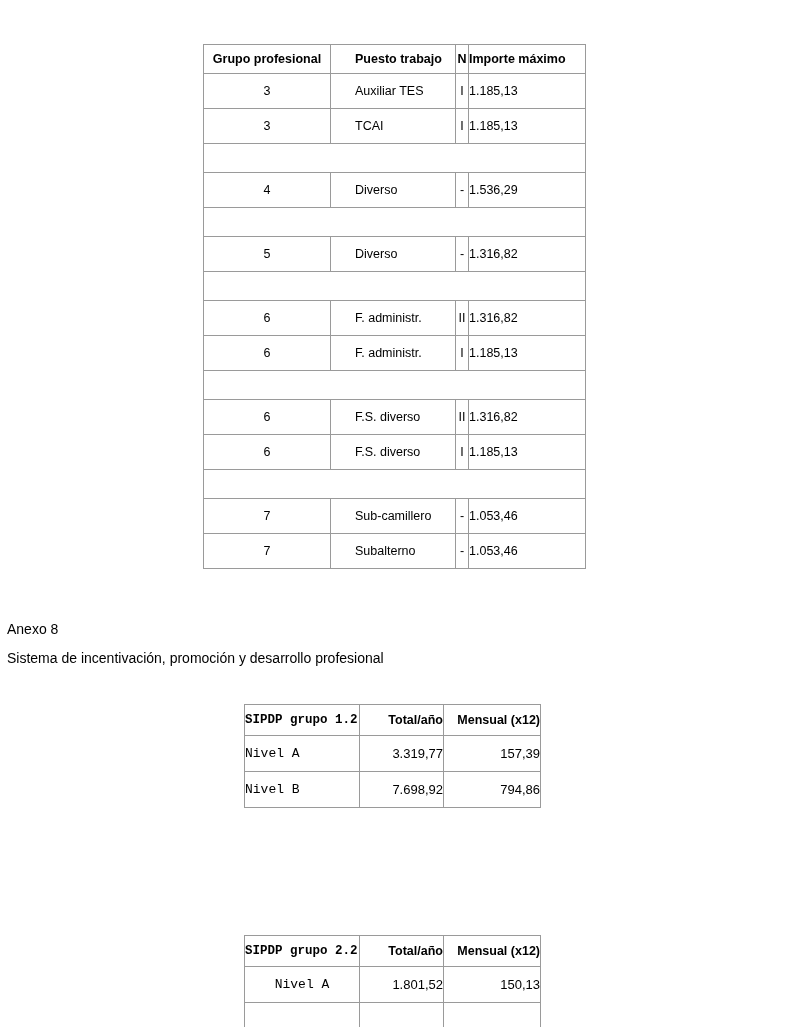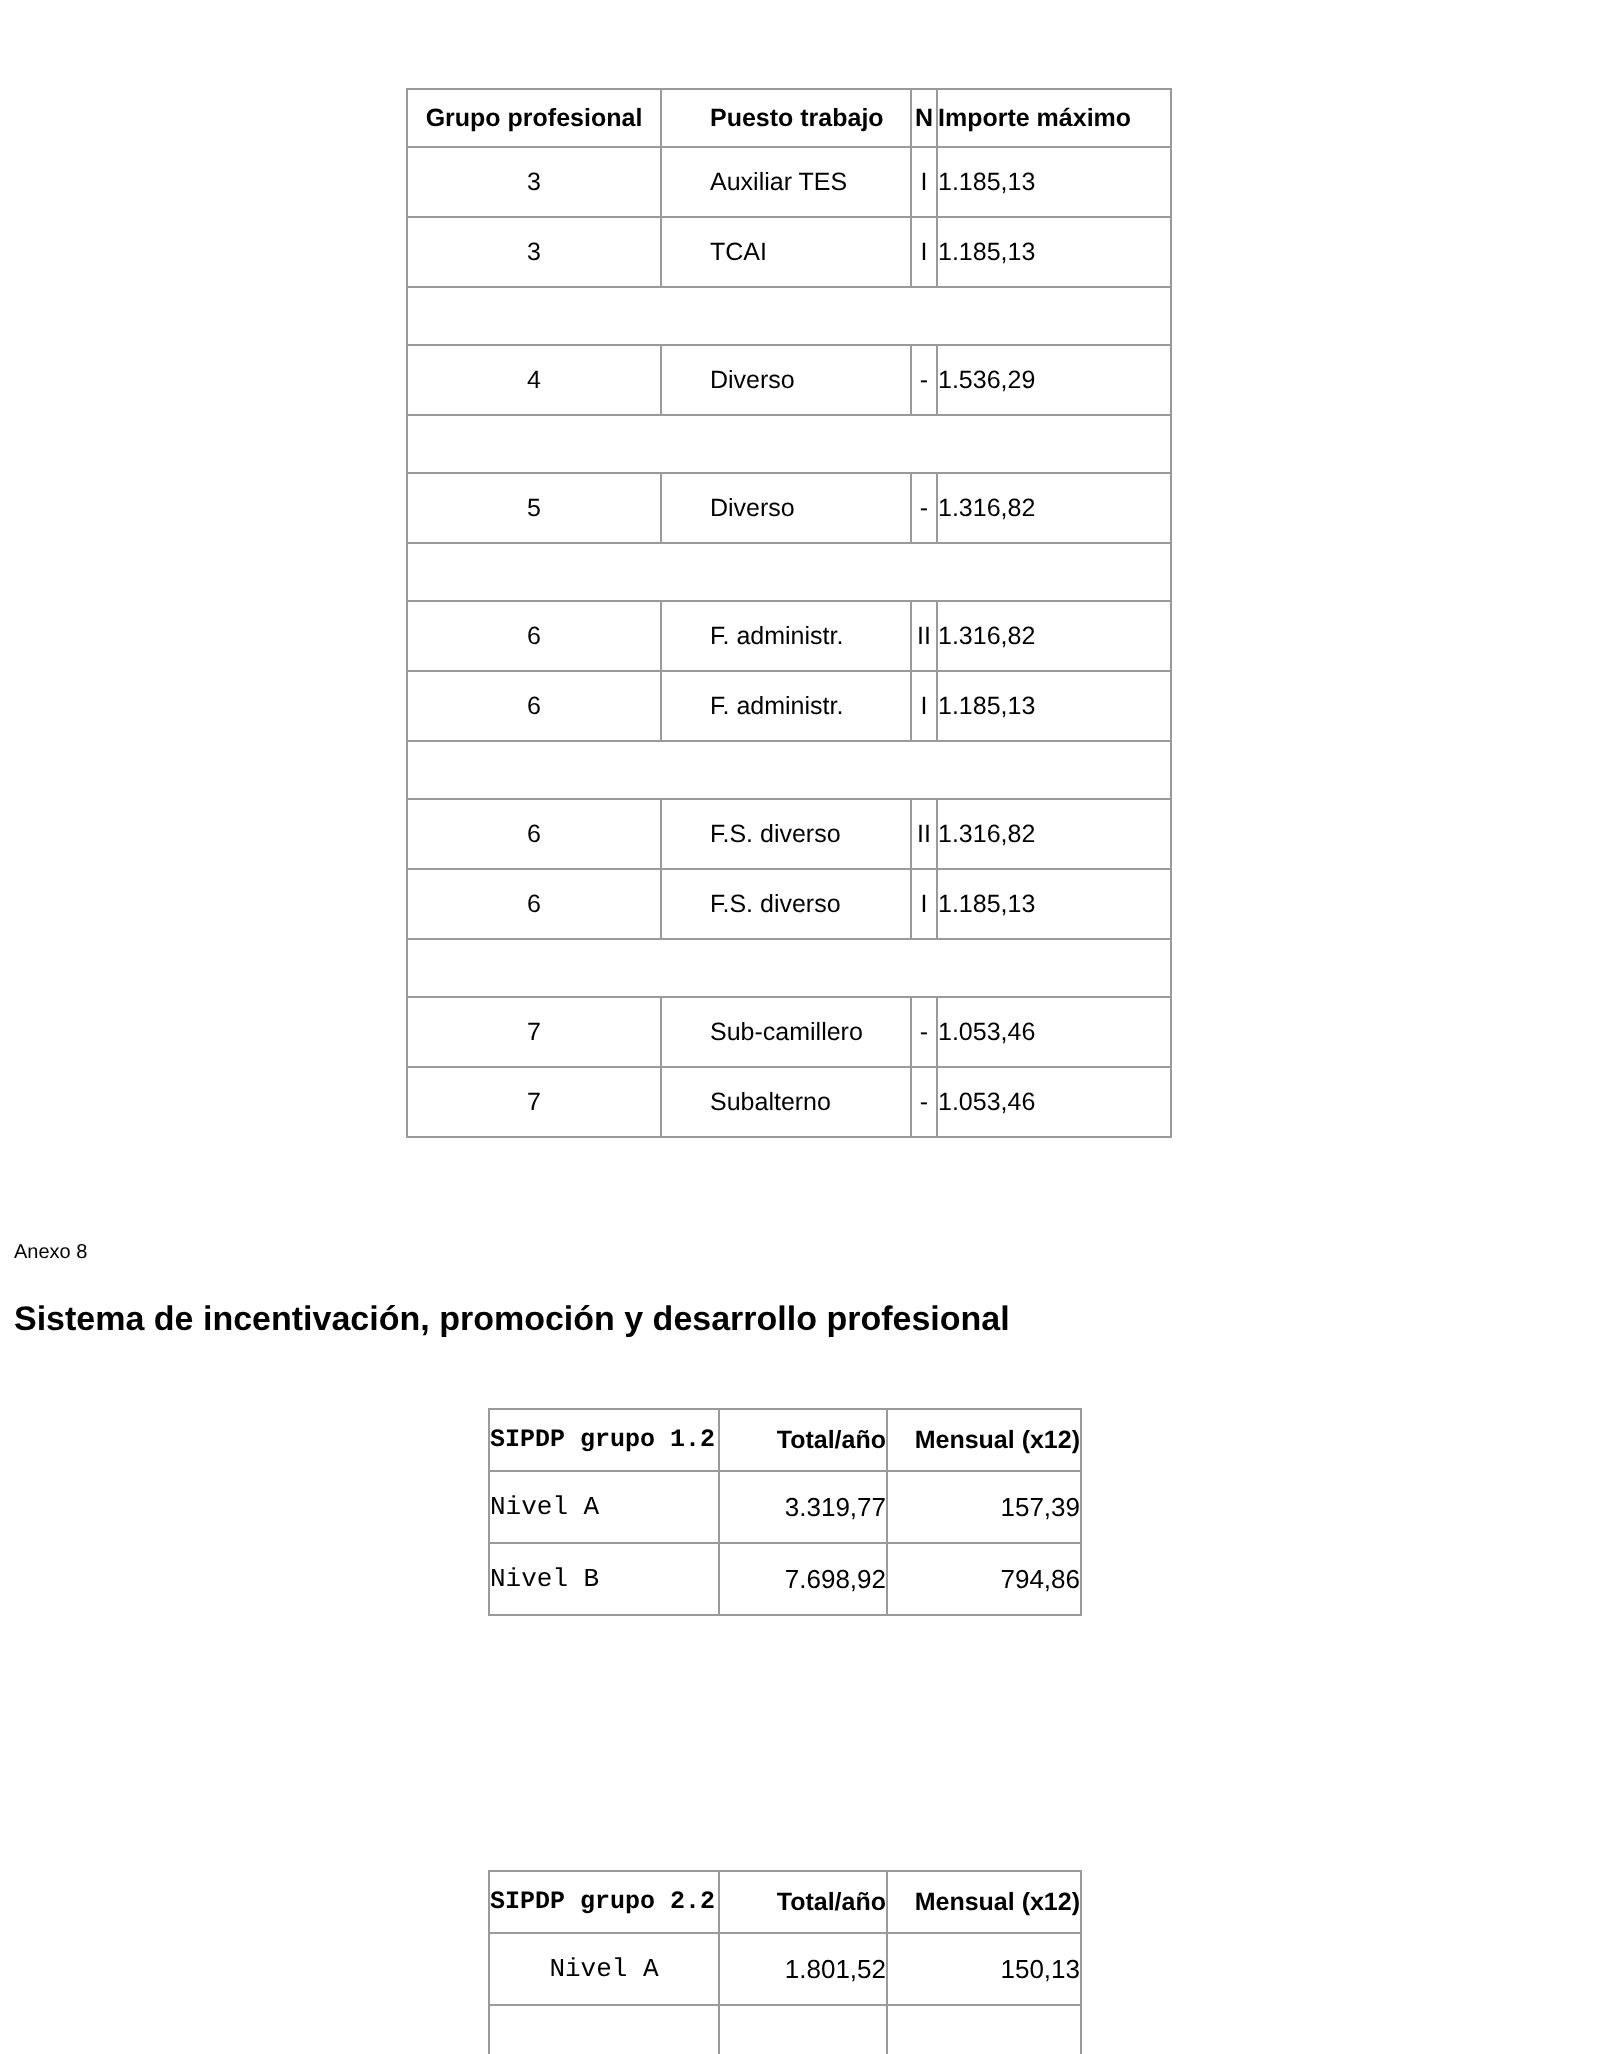--- a/index.html
+++ b/index.html
@@ -58,28 +58,27 @@
   }
   .tbl1 tr.spacer td.merged {
     border-right: 1px solid #9a9a9a;
   }
 
   
   .anexo-title {
     position: absolute;
     left: 7px;
     top: 621px;
-    font-size: 10px;
+    font-size: 14px;
   }
   .anexo-sub {
     position: absolute;
     left: 7px;
     top: 650px;
-    font-size: 17px;
-    font-weight: bold;
+    font-size: 14px;
   }
 
   
   .tbl2-wrap {
     position: absolute;
     left: 244px;
     top: 704px;
   }
   .tbl3-wrap {
     position: absolute;

